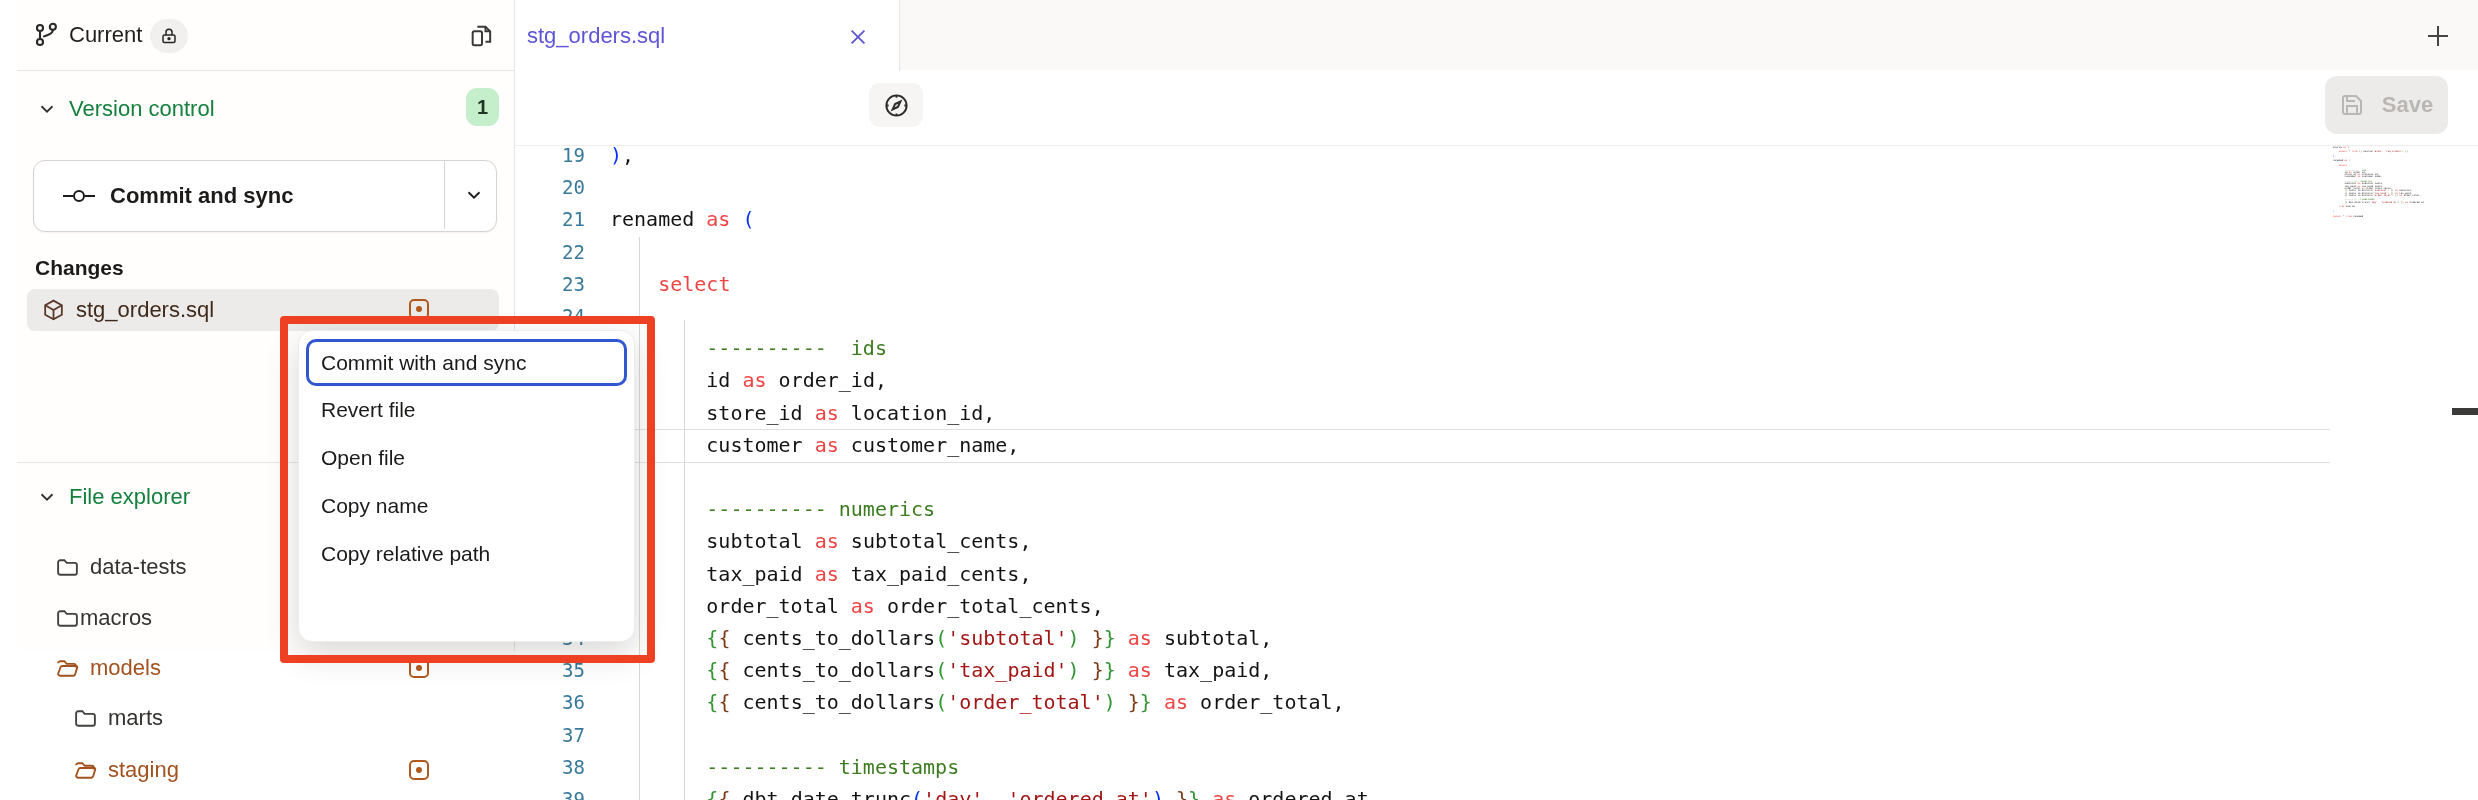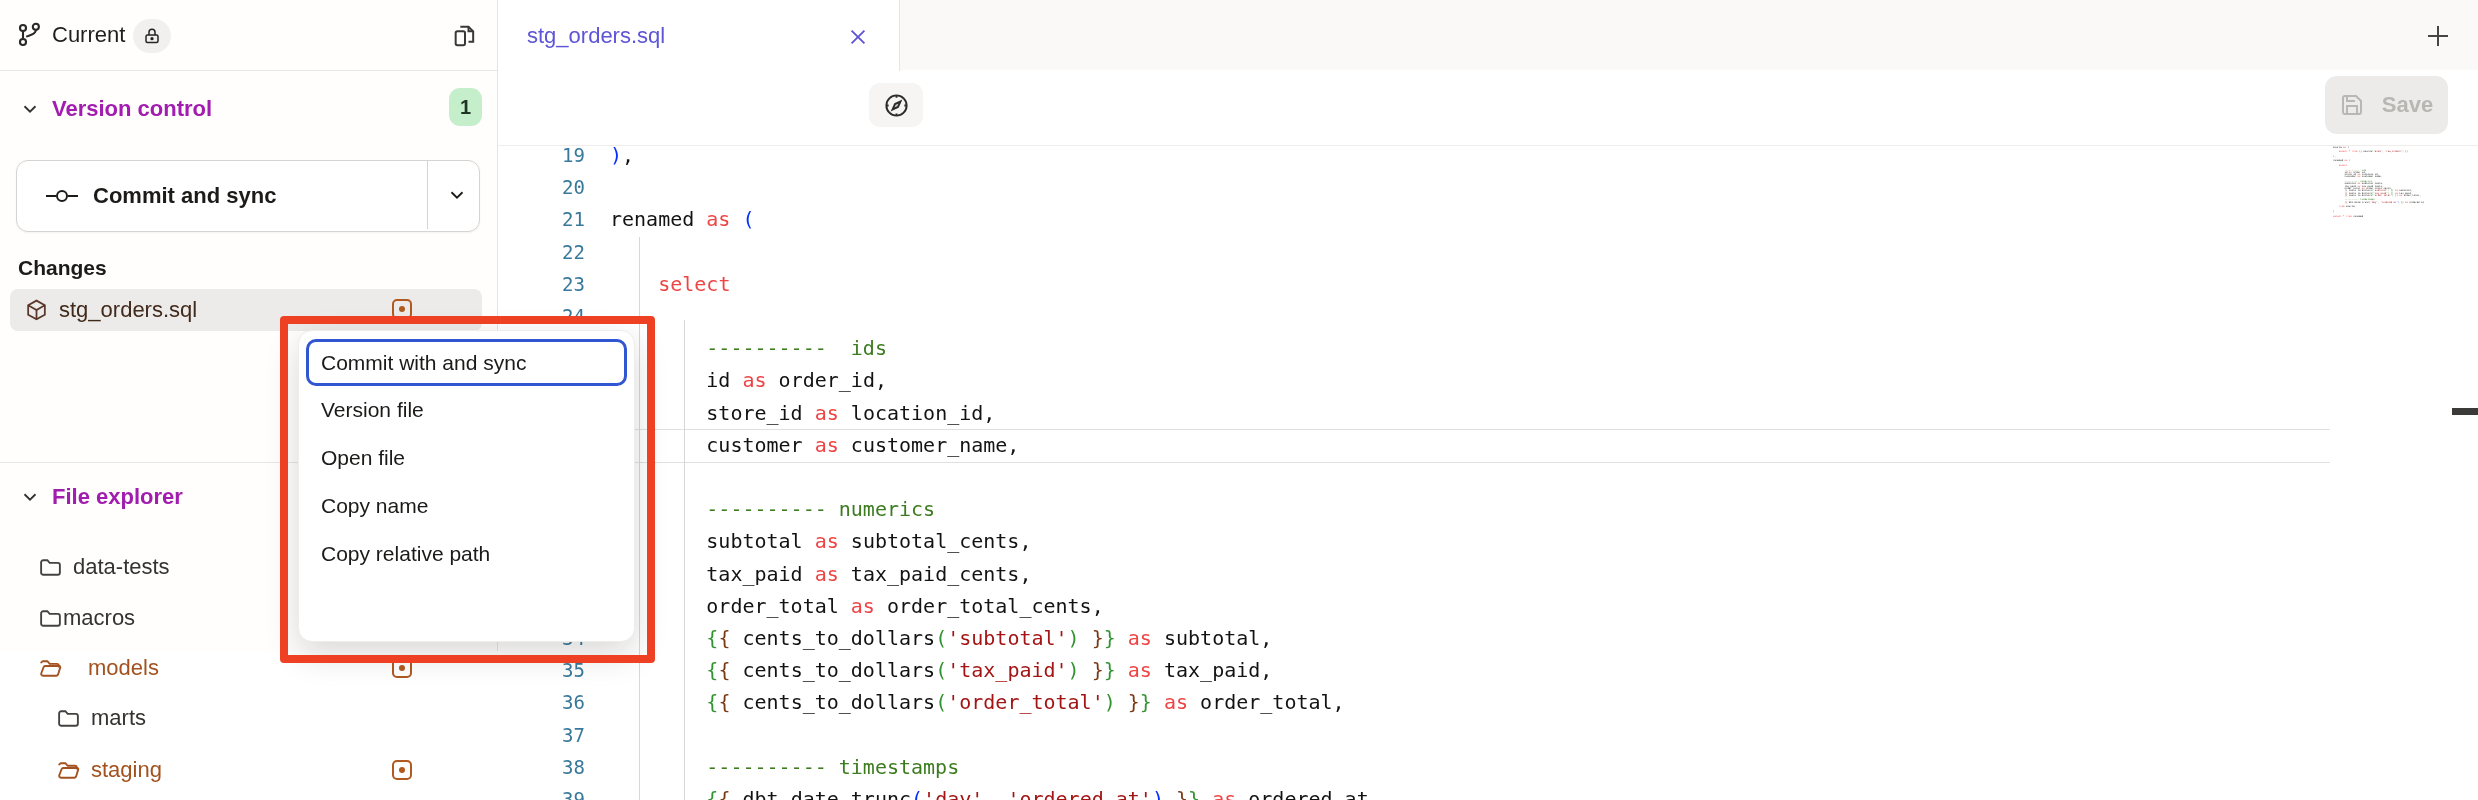--- a/index.html
+++ b/index.html
@@ -2,26 +2,26 @@
 <html><head>
 <meta charset="utf-8">
 <style>
   html,body{margin:0;padding:0;background:#fff;}
   #app{position:relative;width:2478px;height:800px;overflow:hidden;background:#ffffff;
        font-family:"Liberation Sans", sans-serif;color:#201e1c;}
   .abs{position:absolute;}
   svg{display:block;}
 
   
-  #sidebar{left:0;top:0;width:497px;height:651px;background:#fffefd;border-right:1px solid #e7e5e3;z-index:10;}
+  #sidebar{left:17px;top:0;width:497px;height:651px;background:#fffefd;border-right:1px solid #e7e5e3;z-index:10;}
   #sidebar-top{left:0;top:0;width:497px;height:70px;border-bottom:1px solid #e7e5e3;}
   .branch-label{left:52px;top:0;height:70px;display:flex;align-items:center;font-size:22px;color:#201e1c;font-weight:500;}
   .lock-pill{left:133px;top:19px;width:38px;height:34px;border-radius:17px;background:#f2f0ee;display:flex;align-items:center;justify-content:center;}
   .icon-btn{display:flex;align-items:center;justify-content:center;cursor:pointer;}
-  .section-title{font-size:22px;font-weight:700;color:#a21caf;}
+  .section-title{font-size:22px;font-weight:400;color:#15803d;}
   .green-badge{left:449px;top:88px;width:33px;height:38px;border-radius:11px;background:#c5efca;
     display:flex;align-items:center;justify-content:center;font-size:20px;font-weight:600;color:#1f3425;}
   #commit-btn{left:16px;top:160px;width:462px;height:70px;border:1.5px solid #d6d3d0;border-radius:12px;background:#fff;
     box-shadow:0 1px 2px rgba(0,0,0,.05);display:flex;align-items:center;cursor:pointer;}
   #commit-btn .label{font-size:22px;font-weight:700;color:#1d1b19;margin-left:14px;}
   #commit-sep{left:427px;top:161px;width:1px;height:68px;background:#d6d3d0;}
   #commit-caret{left:436px;top:160px;width:42px;height:70px;}
   .changes-title{left:18px;top:256px;font-size:21px;font-weight:700;color:#1d1b19;}
   #change-row{left:10px;top:289px;width:472px;height:42px;border-radius:8px;background:#ecebe9;display:flex;align-items:center;cursor:pointer;}
   #change-row .fname{font-size:22px;color:#402a1c;margin-left:10px;}
@@ -177,21 +177,21 @@
       </span>
       <span style="">macros</span>
     </div>
     <div class="tree-row open" style="left:38px;top:648px;">
       <span>
         <svg width="25" height="25" viewBox="0 0 24 24" fill="none" stroke="#a3521f" stroke-width="1.8">
             <path d="M3 7a2 2 0 0 1 2-2h4l2.2 2.5H18a2 2 0 0 1 2 2V11"></path>
             <path d="M3 17l2.3-6.2A1.8 1.8 0 0 1 7 9.6h13.4a1 1 0 0 1 .95 1.35L19.3 17.7a2 2 0 0 1-1.9 1.3H5a2 2 0 0 1-2-2z"></path>
           </svg>
       </span>
-      <span style="margin-left:25px;">models</span>
+      <span style="margin-left:10px;">models</span>
     </div>
     <div class="abs mod-badge" style="left:392px;top:658px;"></div>
     <div class="tree-row" style="left:56px;top:698px;">
       <span>
         <svg width="25" height="25" viewBox="0 0 24 24" fill="none" stroke="#44423f" stroke-width="1.8">
             <path d="M3 7a2 2 0 0 1 2-2h4l2.2 2.5H19a2 2 0 0 1 2 2V17a2 2 0 0 1-2 2H5a2 2 0 0 1-2-2z"></path>
           </svg>
       </span>
       <span style="margin-left:10px;">marts</span>
     </div>
@@ -324,21 +324,21 @@
 <span class="tk-p">    </span><span class="tk-k">from</span><span class="tk-p"> source</span>
  
 <span class="tk-u">)</span>
  
 <span class="tk-k">select</span><span class="tk-p"> * </span><span class="tk-k">from</span><span class="tk-p"> renamed</span></pre>
     </div>
   <div id="scroll-marker" class="abs"></div>
 
   <div id="ctx-menu" class="abs">
     <div class="menu-item focused">Commit with and sync</div>
-    <div class="menu-item">Version file</div>
+    <div class="menu-item">Revert file</div>
     <div class="menu-item">Open file</div>
     <div class="menu-item">Copy name</div>
     <div class="menu-item">Copy relative path</div>
   </div>
 
   <div id="annot" class="abs"></div>
 
 </div>
 
 </body></html>

